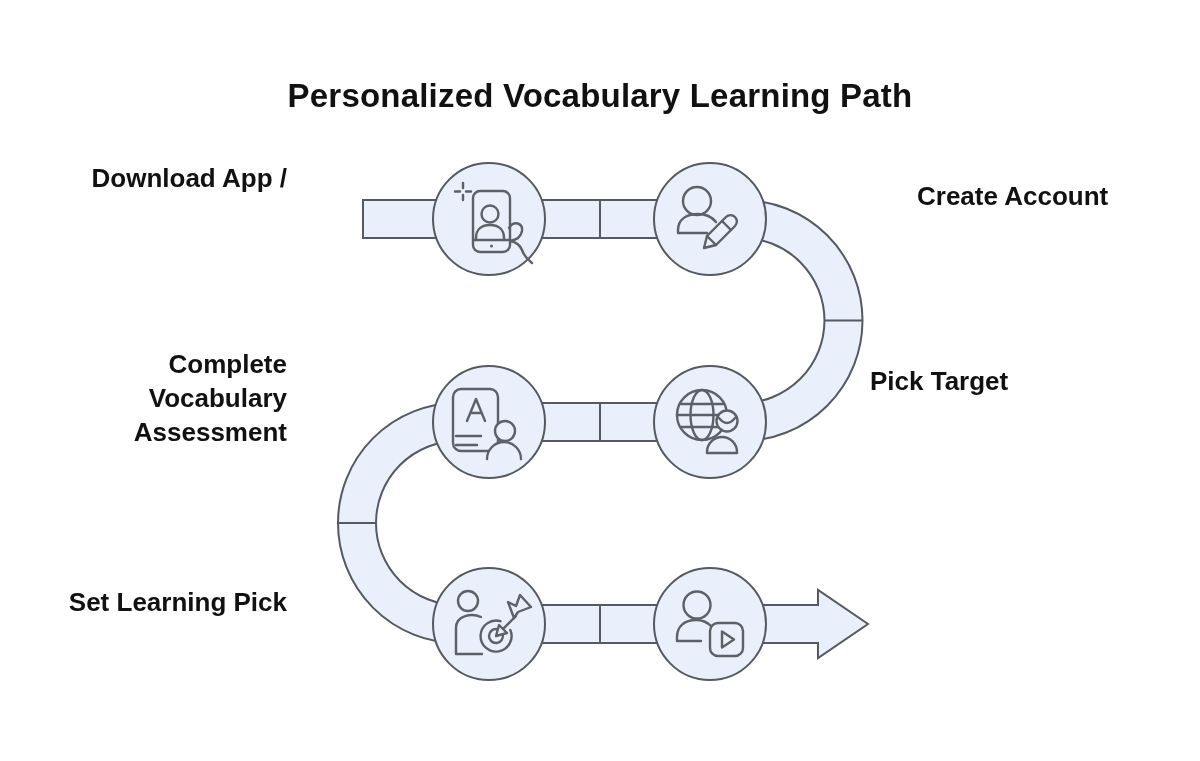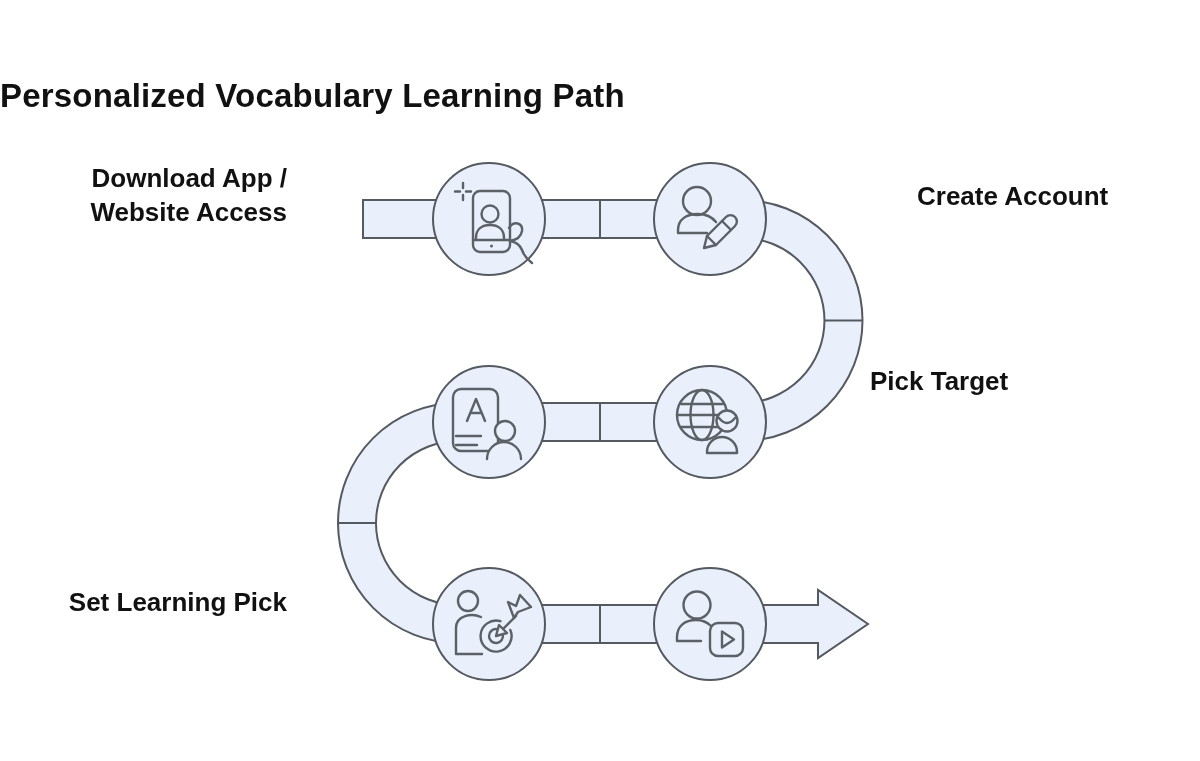--- a/index.html
+++ b/index.html
@@ -2,21 +2,21 @@
 <html style="--background: #FFFFFF; --band_fill: #E9EFFB; --band_outline: #555A60; --icon_stroke: #5C6167; --text: #111111;"><head>
 <meta charset="utf-8">
 <style>
   html,body{margin:0;padding:0;background:#fff;}
   .stage{
     position:relative;width:1200px;height:761px;overflow:hidden;
     background:var(--background,#fff);
     font-family:"Liberation Sans",sans-serif;
   }
   .title{
-    position:absolute;left:0;top:76px;width:1200px;text-align:left;
+    position:absolute;left:0;top:76px;width:1200px;text-align:center;
     font-size:33px;line-height:40px;font-weight:700;color:var(--text,#111);
     letter-spacing:0.2px;
   }
   .label{
     position:absolute;font-weight:700;font-size:26px;line-height:34px;
     color:var(--text,#111);white-space:nowrap;
   }
   .label.right-side{text-align:center;}
   .label.left-side{text-align:right;}
   #lbl-step1{right:913px;top:161px;}
@@ -121,30 +121,34 @@
     <g>
       <circle class="ic" cx="697" cy="605" r="13.5"></circle>
       <path class="ic" d="M711,626 C707,622 702,620 696,620 C685,620 677,626 677,637 L677,641 L701,641"></path>
       <rect class="icfill" x="710" y="623" width="33" height="33" rx="8"></rect>
       <path class="ic" d="M722,631.5 L722,647.5 L734,639.5 Z"></path>
     </g>
   </svg>
 
   <div class="label left-side" id="lbl-step1">
     <div>Download App /</div>
-    <div>Website Access</div>
   </div>
 
   <div class="label right-side" id="lbl-step2">
     <div>Create Account</div>
   </div>
 
   <div class="label right-side" id="lbl-step3">
     <div>Pick Target</div>
   </div>
 
+  <div class="label left-side" id="lbl-step4">
+    <div>Complete</div>
+    <div>Vocabulary</div>
+    <div>Assessment</div>
+  </div>
 
   <div class="label left-side" id="lbl-step5">
     <div>Set Learning Pick</div>
   </div>
 
 
 </div>
 
 </body></html>

